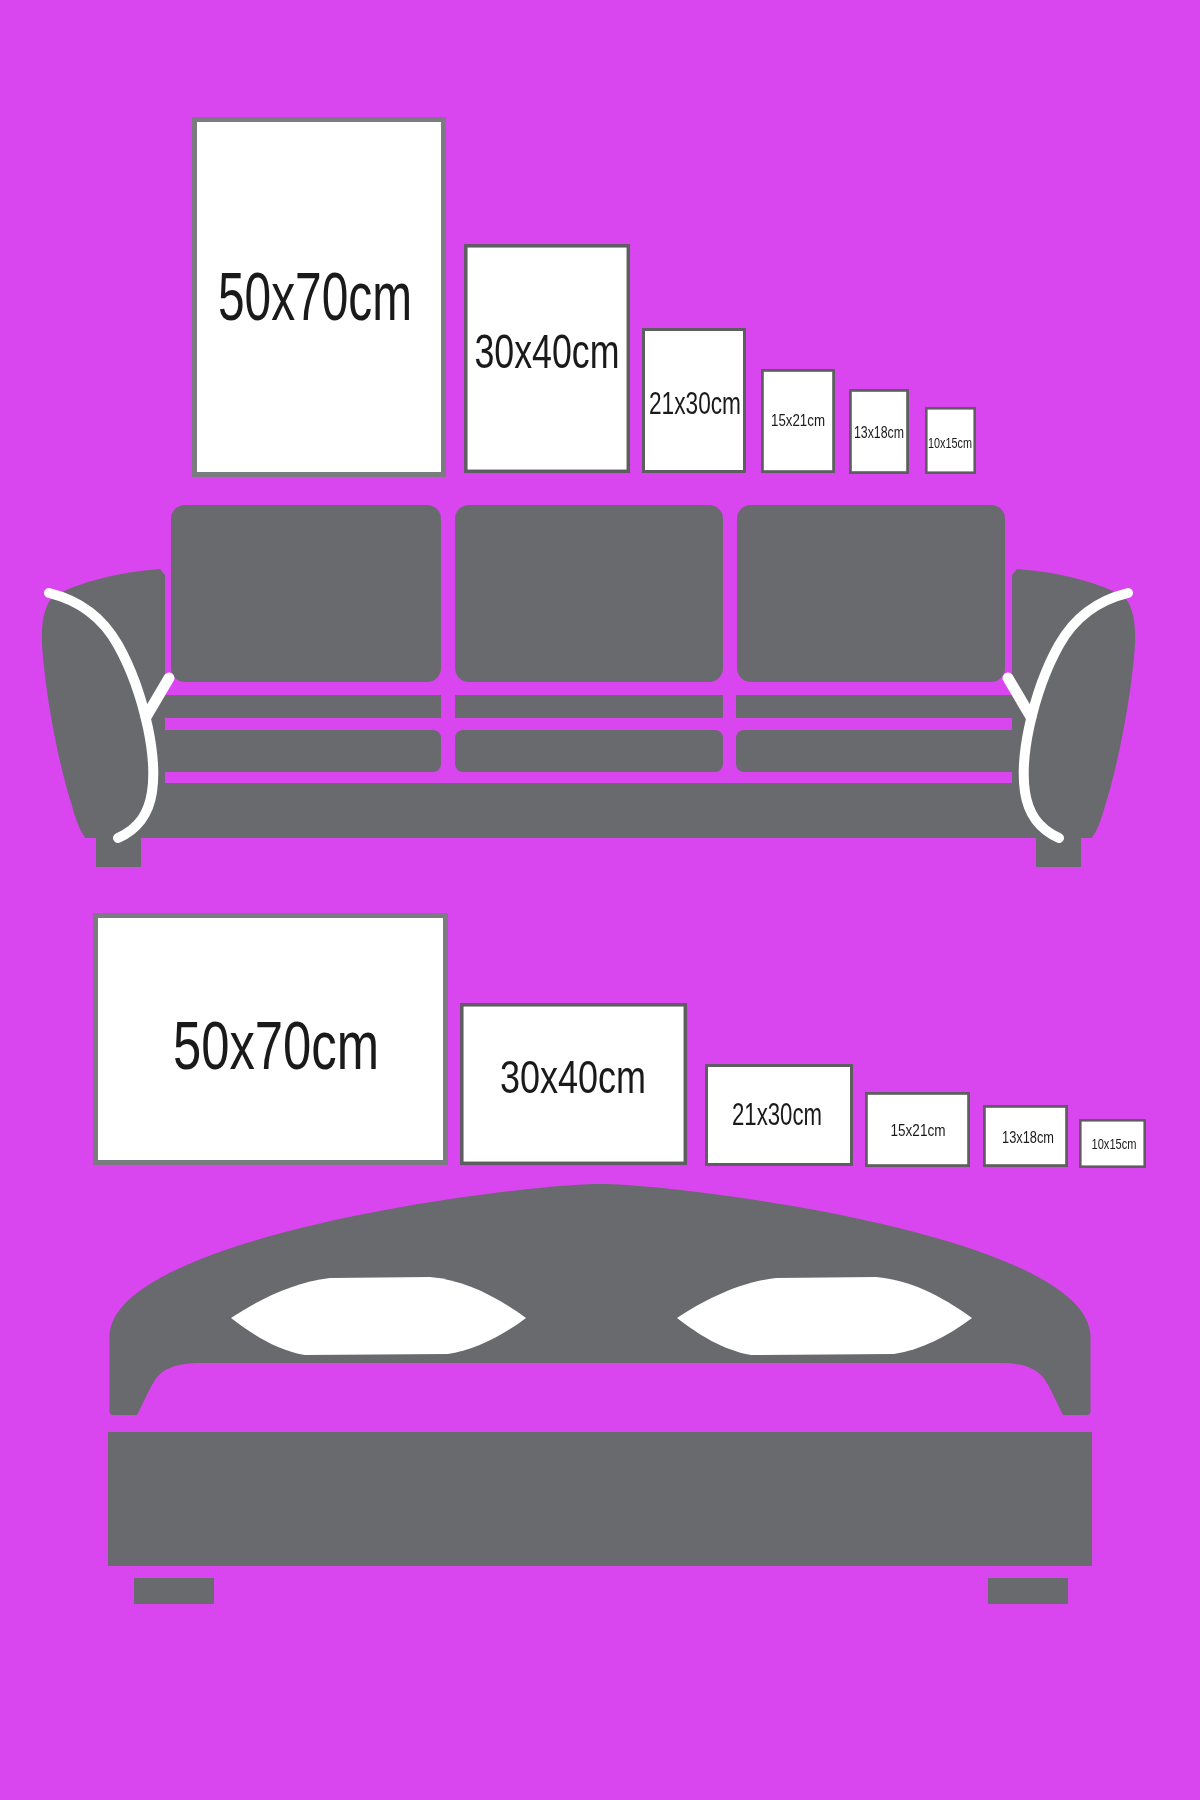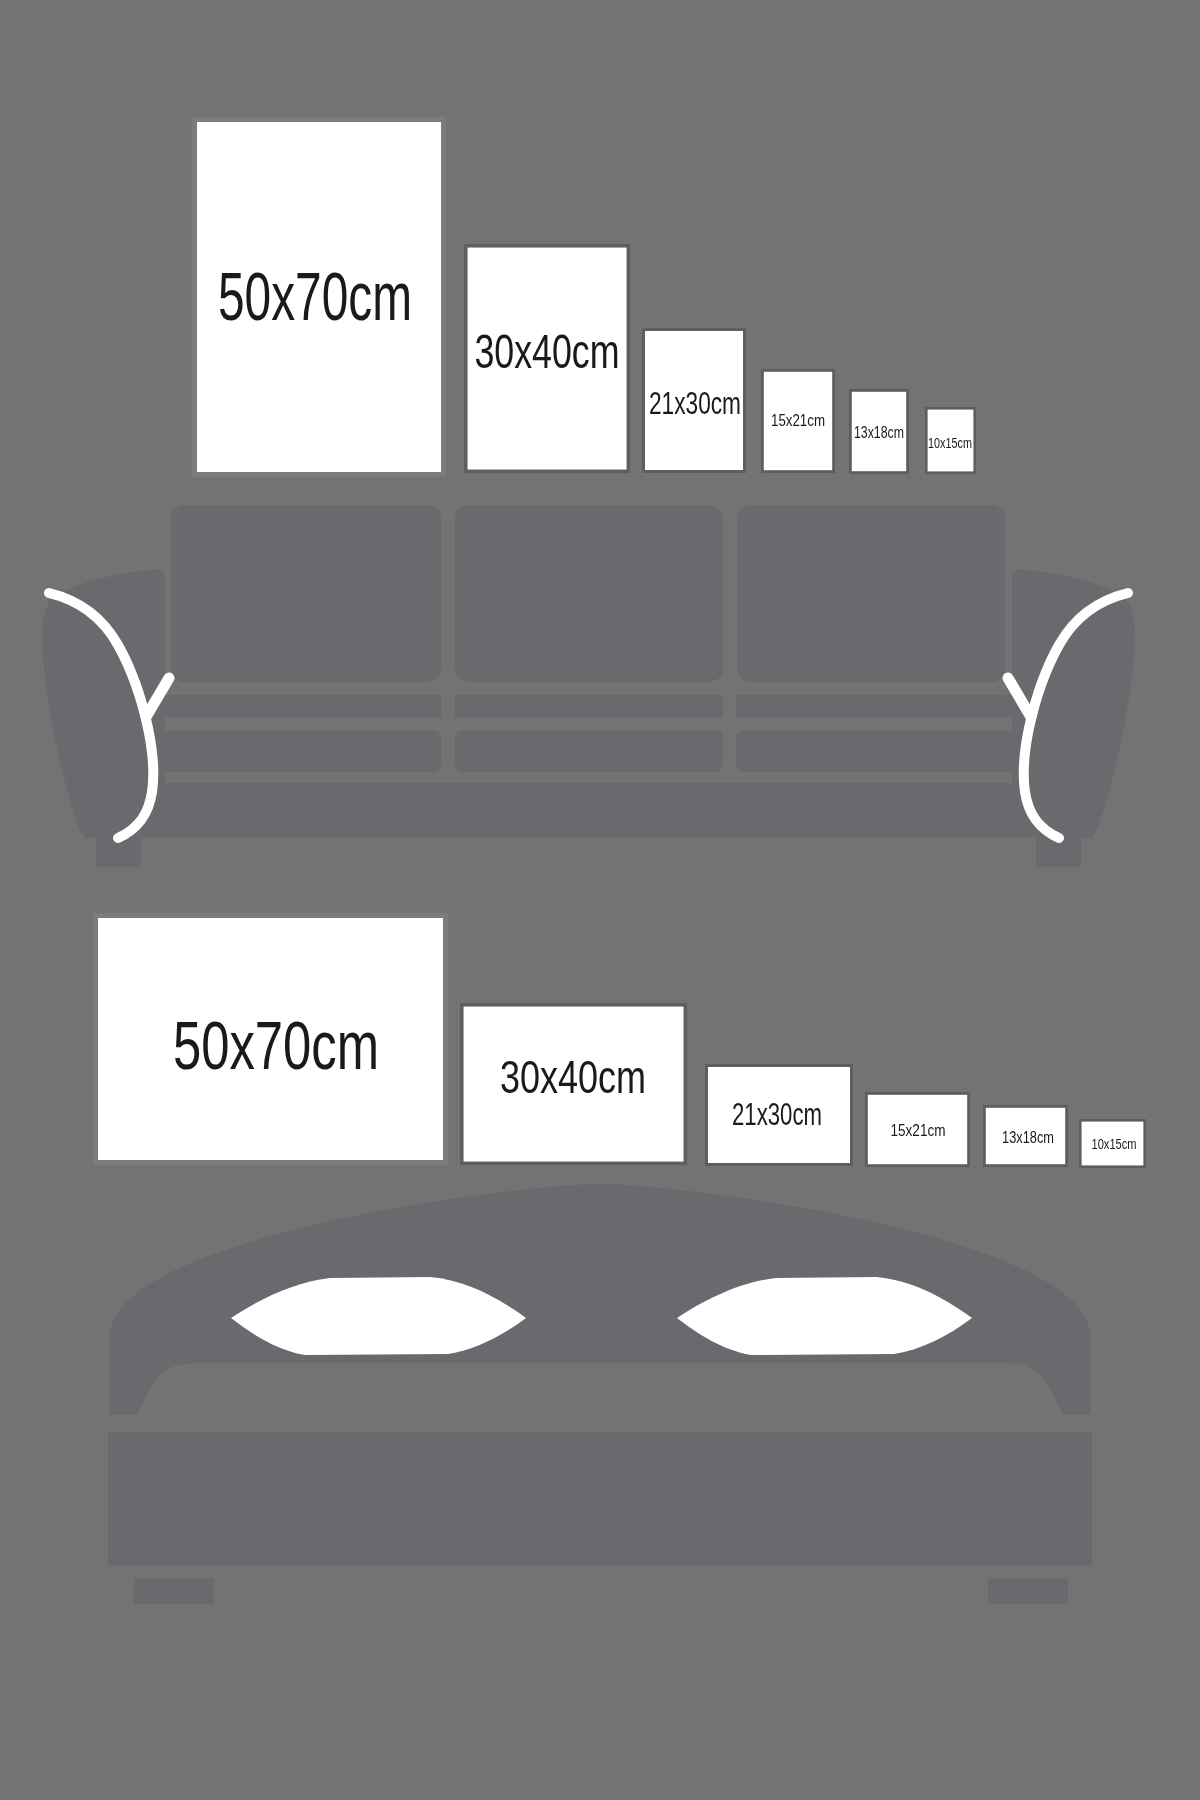--- a/index.html
+++ b/index.html
@@ -1,16 +1,16 @@
 <!DOCTYPE html>
 <html><head>
 <meta charset="utf-8">
 <style>
   html,body{margin:0;padding:0;background:#ffffff;}
-  .page{position:relative;width:1200px;height:1800px;background:#737373;overflow:hidden;}
+  .page{position:relative;width:1200px;height:1800px;background:#d946ef;overflow:hidden;}
   svg{position:absolute;left:0;top:0;}
   text{font-family:"Liberation Sans", sans-serif;fill:#1a1a1a;}
 </style>
 </head>
 <body>
 <div class="page">
 <svg width="1200" height="1800" viewBox="0 0 1200 1800">
 
   <rect x="194.5" y="119.5" width="249" height="355" fill="#ffffff" stroke="#7b7c7f" stroke-width="5"></rect>
 

